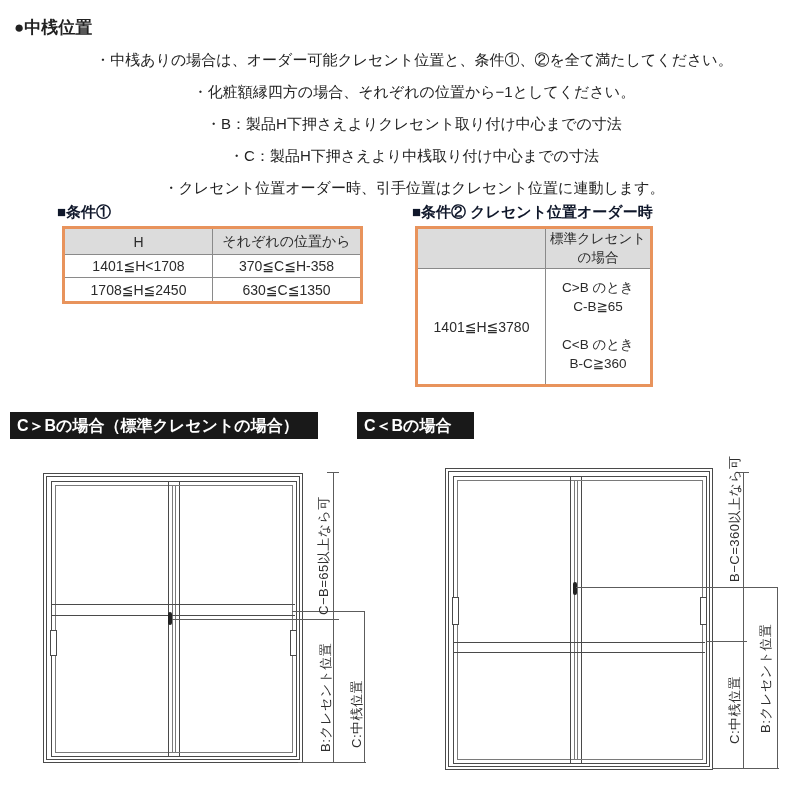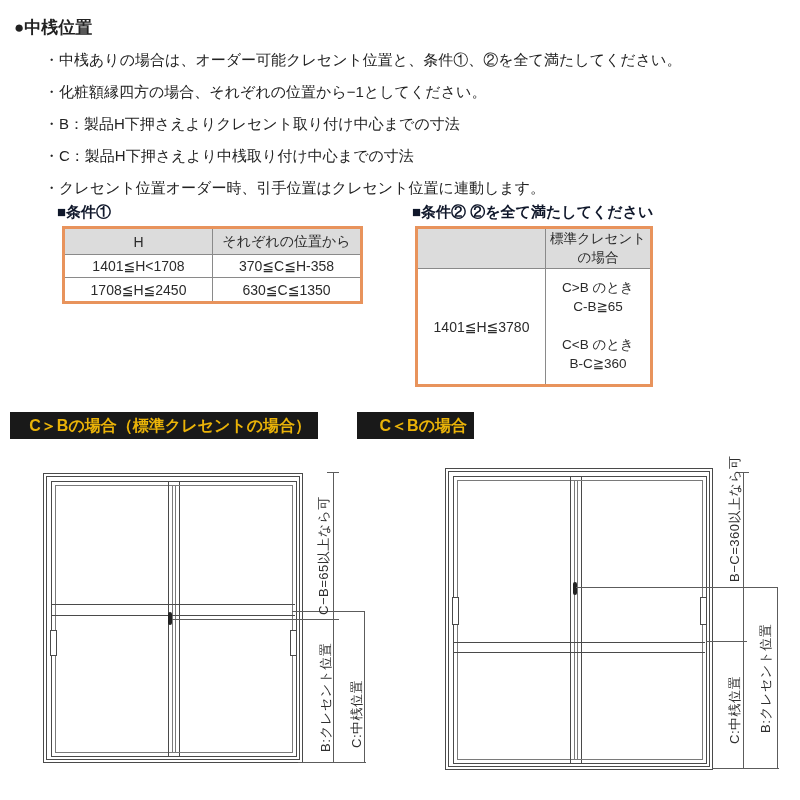--- a/index.html
+++ b/index.html
@@ -1,35 +1,35 @@
 <!DOCTYPE html>
 <html><head>
 <meta charset="utf-8">
 <style>
   html,body{margin:0;padding:0;background:#fff;}
   .page{position:relative;width:800px;height:800px;background:#ffffff;overflow:hidden;
         font-family:"Liberation Sans",sans-serif;color:#2b2b2b;}
   
   .title{position:absolute;left:14px;top:16px;font-size:17px;font-weight:bold;color:#222;}
   .bullets{position:absolute;left:44px;top:50px;width:740px;}
-  .bullet{font-size:15px;line-height:19px;margin-bottom:13px;color:#222;}
+  .bullet{font-size:15px;line-height:19px;margin-bottom:13px;color:#222;text-align:center;}
   .cond-head{position:absolute;font-size:15px;font-weight:bold;color:#0f172a;}
   
   .otable{position:absolute;border:3px solid #e8935c;background:#fff;display:grid;}
   .t1{left:62px;top:226px;grid-template-columns:148px 147px;grid-template-rows:26px 23px 23px;}
   .t2{left:415px;top:226px;grid-template-columns:128px 104px;grid-template-rows:40px 115px;}
   .cell{display:flex;align-items:center;justify-content:center;font-size:14px;
         border-right:1px solid #8a8a8a;border-bottom:1px solid #8a8a8a;text-align:center;}
   .cell.last-col{border-right:none;}
   .cell.last-row{border-bottom:none;}
   .cell.hdr{background:#dcdcdc;}
   .preline{white-space:pre-line;line-height:1.4;font-size:13.5px;}
   
-  .bar{position:absolute;height:27px;background:#191919;color:#eab308;font-size:16px;
-       font-weight:bold;line-height:27px;padding:0 7px;box-sizing:border-box;white-space:nowrap;text-align:right;}
+  .bar{position:absolute;height:27px;background:#191919;color:#ffffff;font-size:16px;
+       font-weight:bold;line-height:27px;padding:0 7px;box-sizing:border-box;white-space:nowrap;}
   
   .win{position:absolute;border:1px solid #4a4a4a;background:#fff;}
   .win-in{position:absolute;left:2px;top:2px;right:2px;bottom:2px;border:1px solid #4a4a4a;}
   .panel{position:absolute;border:1px solid #4a4a4a;background:transparent;}
   .panel-in{position:absolute;left:3px;top:3px;right:3px;bottom:3px;border:1px solid #7a7a7a;}
   .rail{position:absolute;border-top:1px solid #4a4a4a;border-bottom:1px solid #4a4a4a;}
   .handle{position:absolute;width:5px;height:24px;border:1px solid #4a4a4a;background:#fff;}
   .crescent{position:absolute;width:4px;background:#222;border-radius:2px;}
   
   .dim{position:absolute;background:#5c5c5c;}
@@ -53,21 +53,21 @@
   <div class="cond-head" style="left:57px;top:203px;">■条件①</div>
   <div class="otable t1">
     <div class="cell hdr">H</div>
     <div class="cell hdr last-col">それぞれの位置から</div>
     <div class="cell">1401≦H&lt;1708</div>
     <div class="cell last-col">370≦C≦H-358</div>
     <div class="cell last-row">1708≦H≦2450</div>
     <div class="cell last-col last-row">630≦C≦1350</div>
   </div>
 
-  <div class="cond-head" style="left:412px;top:203px;">■条件② ②を全て満たしてください</div>
+  <div class="cond-head" style="left:412px;top:203px;">■条件② クレセント位置オーダー時</div>
   <div class="otable t2">
     <div class="cell hdr"></div>
     <div class="cell hdr last-col preline">標準クレセント
 の場合</div>
     <div class="cell last-row">1401≦H≦3780</div>
     <div class="cell last-col last-row preline">C&gt;B のとき
 C-B≧65
 
 C&lt;B のとき
 B-C≧360</div>

